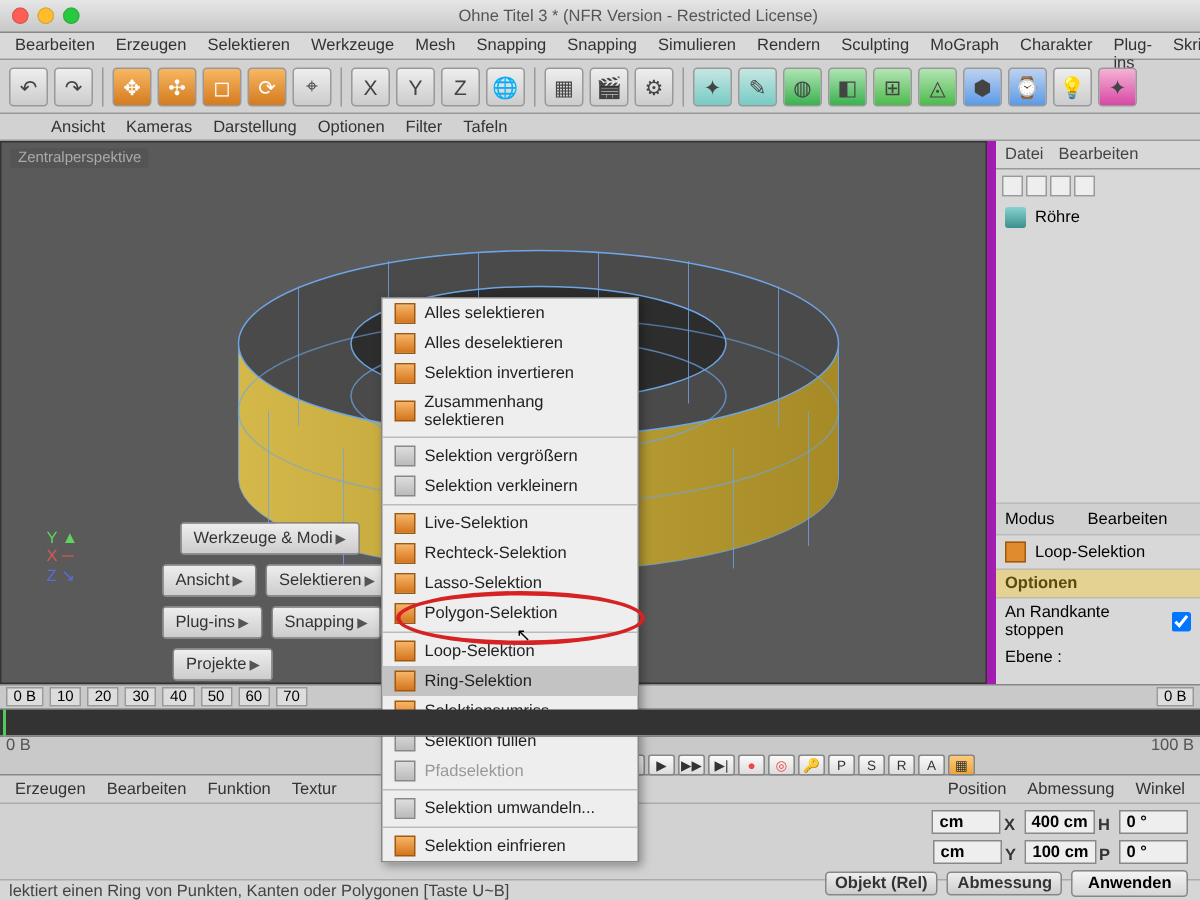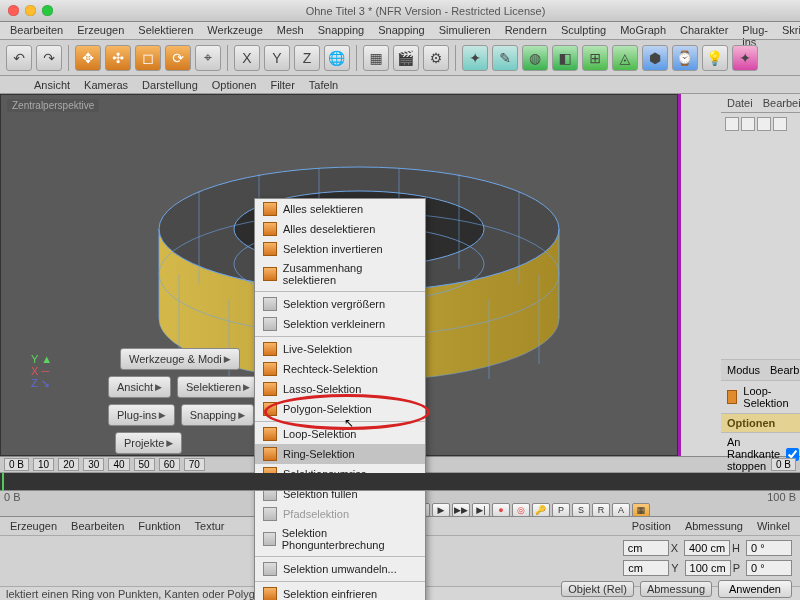--- a/index.html
+++ b/index.html
@@ -23,25 +23,25 @@
 .viewbar{ height:18px; display:flex; align-items:center; gap:14px; padding:0 34px; background:#d2d2d2; border-bottom:1px solid #999; color:#333;}
 .main{ display:flex; height: calc(600px - 22px - 18px - 36px - 18px - 60px - 70px - 14px);}
 .viewport{ flex:1; background:#5a5a5a; position:relative; overflow:hidden; border:1px solid #333;}
 .vplabel{position:absolute;top:4px;left:6px;color:#aaa;font-size:10px; background:rgba(80,80,80,.6);padding:1px 5px;border-radius:2px;}
 
 .ring{position:absolute; left:148px; top:24px; width:420px; height:310px;}
 svg{display:block;}
 .axis-widget{position:absolute;left:30px;bottom:65px;}
 .axis-widget .ay{color:#5cd65c}.axis-widget .ax{color:#d85858}.axis-widget .az{color:#5c6cd6}
 
-.side{ width:122px; background:#d8d8d8; border-left:3px solid #a21caf;padding-left:40px;}
+.side{ width:142px; background:#d8d8d8; border-left:6px solid #a21caf;}
 .side .header{display:flex; gap:10px;padding:3px 6px;border-bottom:1px solid #999;color:#444;}
 .side .item{display:flex;align-items:center;gap:6px;padding:3px 6px;}
 .side .icon-tube{width:14px;height:14px;display:inline-block;background:linear-gradient(#87d3d1,#3b8f8d);border-radius:2px;}
-.side .sect{padding:4px 6px;background:#d0d0d0;border-top:1px solid #bbb;display:flex;gap:10px;margin-top:44px;}
+.side .sect{padding:4px 6px;background:#d0d0d0;border-top:1px solid #bbb;display:flex;gap:22px;}
 .side .opth{background:#e4d293;padding:3px 6px;border-top:1px solid #bbb;border-bottom:1px solid #bbb;font-weight:bold;color:#5a4a10;}
 .side .opt{padding:3px 6px;display:flex;align-items:center;gap:6px;}
 .side .opt input{margin:0;}
 .side .loopsel{display:flex;align-items:center;gap:6px;padding:4px 6px;border-top:1px solid #bbb;}
 .minibar{display:flex; gap:2px; padding:4px;}
 .minibar .mb{width:14px;height:14px;border:1px solid #999;background:#eee;display:inline-block;}
 
 .submenus{position:absolute; left:108px; top:348px; display:flex;flex-direction:column;gap:6px;}
 .subrow{display:flex;gap:6px;}
 .subbtn{background:linear-gradient(#eee,#ccc);border:1px solid #888;border-radius:3px;padding:4px 8px;display:flex;align-items:center;gap:2px;color:#333;}
@@ -65,21 +65,21 @@
 .tl-scale{height:12px;display:flex;justify-content:space-between;padding:0 4px;color:#555;font-size:9px;}
 .tl-controls{height:14px;display:flex;justify-content:flex-end;gap:2px;padding-right:150px;}
 .tl-controls .t{width:18px;height:14px;border:1px solid #888;border-radius:2px;background:linear-gradient(#fafafa,#dcdcdc);display:flex;align-items:center;justify-content:center;font-size:9px;color:#333;}
 .tl-controls .t.red{color:#e44;}
 .tl-controls .t.org{background:linear-gradient(#fdca7a,#eca63a);}
 
 .attrs{height:70px;background:#d2d2d2;border-top:1px solid #888;display:flex;}
 .attrs .tabs{display:flex;gap:14px;padding:3px 10px;color:#333;border-bottom:1px solid #aaa;}
 .attrs .right{flex:1;display:flex;flex-direction:column;}
 .attrs .fields{display:flex;gap:6px;padding:4px 8px;align-items:center;flex-wrap:wrap;}
-.fld{display:flex;align-items:center;gap:2px;}
+.fld{display:flex;align-items:flex-end;gap:2px;font-weight:bold;}
 .fld label{color:#333;}
 .fld .inp{background:#eee;border:1px solid #888;padding:1px 4px;min-width:46px;display:inline-block;}
 .fld .sel{background:linear-gradient(#eee,#ccc);border:1px solid #888;padding:1px 6px;border-radius:3px;color:#333;}
 .btn{background:linear-gradient(#f4f4f4,#d6d6d6);border:1px solid #888;border-radius:3px;padding:2px 10px;}
 .status{height:14px;background:#d6d6d6;border-top:1px solid #aaa;padding:0 6px;color:#444;display:flex;align-items:center;}
 </style>
 </head>
 <body>
 
 <div class="titlebar">
@@ -195,20 +195,24 @@
     <div class="header">
       <span>Datei</span>
       <span>Bearbeiten</span>
     </div>
     <div class="minibar">
       <span class="mb"></span>
       <span class="mb"></span>
       <span class="mb"></span>
       <span class="mb"></span>
     </div>
+    <div class="item">
+      <span class="icon-tube"></span>
+      <span>Röhre</span>
+    </div>
     <div style="height:180px"></div>
     <div class="sect">
       <span>Modus</span>
       <span>Bearbeiten</span>
     </div>
     <div class="loopsel">
       <span style="width:14px;height:14px;background:#e08b2e;border:1px solid #a05a10;display:inline-block"></span>
       <span>Loop-Selektion</span>
     </div>
     <div class="opth">Optionen</div>
@@ -313,24 +317,20 @@
       <span class="sq"></span>
       <span>Selektionsumriss</span>
     </div>
   <div class="it">
       <span class="sq gray"></span>
       <span>Selektion füllen</span>
     </div>
   <div class="it dis">
       <span class="sq gray"></span>
       <span>Pfadselektion</span>
-    </div>
-  <div class="it">
-      <span class="sq gray"></span>
-      <span>Selektion Phongunterbrechung</span>
     </div>
   <div class="hr"></div>
   <div class="it">
       <span class="sq gray"></span>
       <span>Selektion umwandeln...</span>
     </div>
   <div class="hr"></div>
   <div class="it">
       <span class="sq"></span>
       <span>Selektion einfrieren</span>

